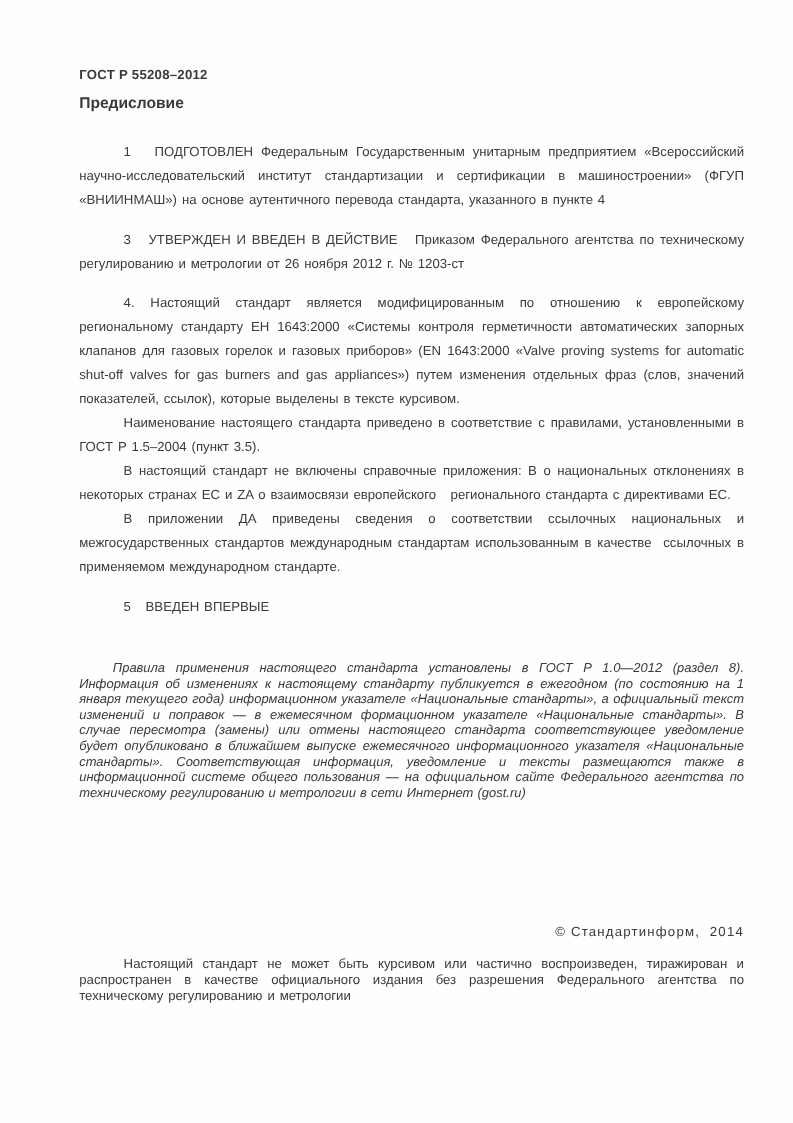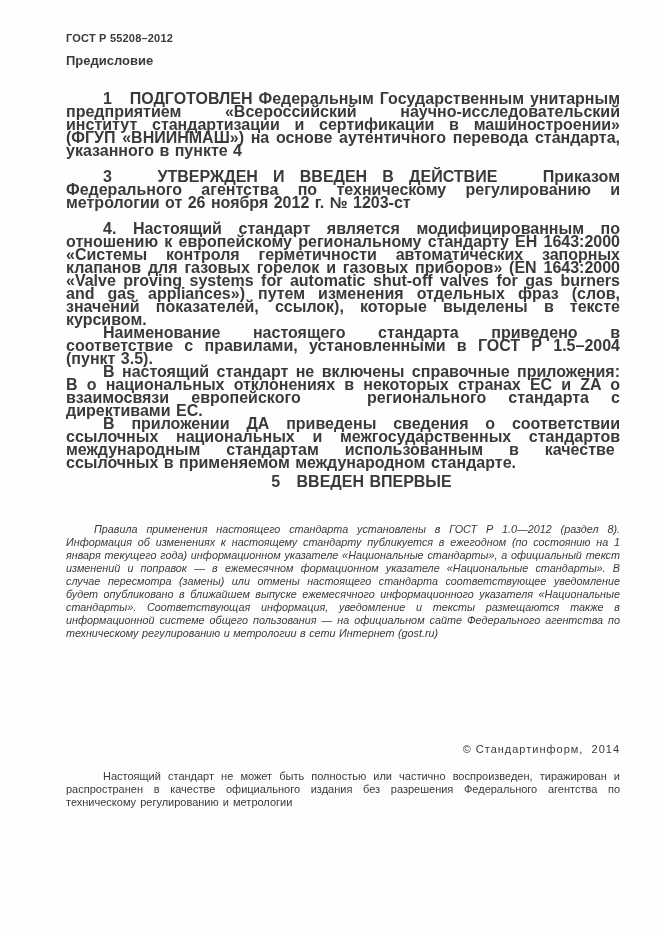--- a/index.html
+++ b/index.html
@@ -12,51 +12,50 @@
     height: 936px;
     font-family: "Liberation Sans", "DejaVu Sans", sans-serif;
     color: #3a3a3a;
     position: relative;
     overflow: hidden;
   }
   .page {
     box-sizing: border-box;
     width: 661px;
     height: 936px;
-    padding: 32px 41px 0 66px;
+    padding: 57px 41px 0 66px;
     background: #fefefe;
   }
   .doc-header {
     font-size: 11px;
     font-weight: bold;
     letter-spacing: 0.2px;
     margin: 0 0 9px 0;
   }
   .doc-title {
     font-size: 13px;
     font-weight: bold;
     text-align: left;
     margin: 0 0 24px 0;
   }
   p.para {
-    font-size: 16px;
-    line-height: 13px;
+    font-size: 11px;
+    line-height: 20px;
     text-align: justify;
     text-indent: 37px;
     margin: 0 0 13px 0;
     word-spacing: 1px;
-    font-weight: bold;
   }
   p.para.sub {
     margin-bottom: 0;
   }
   p.para.section5 {
-    margin-top: 6px;
+    margin-top: 13px;
     margin-bottom: 0;
-    text-align: center;
+    text-align: left;
   }
   .italic-note {
     margin-top: 35px;
     font-size: 10.8px;
     line-height: 13px;
     font-style: italic;
     text-align: justify;
     text-indent: 28px;
     word-spacing: 0.5px;
   }
@@ -96,16 +95,16 @@
   <p class="para sub">Наименование настоящего стандарта приведено в соответствие с правилами, установленными в ГОСТ Р 1.5–2004 (пункт 3.5).</p>
   <p class="para sub">В настоящий стандарт не включены справочные приложения: В о национальных отклонениях в некоторых странах ЕС и ZA о взаимосвязи европейского&nbsp;&nbsp; регионального стандарта с директивами ЕС.</p>
   <p class="para sub">В приложении ДА приведены сведения о соответствии ссылочных национальных и межгосударственных стандартов международным стандартам использованным в качестве&nbsp; ссылочных в применяемом международном стандарте.</p>
 
   <p class="para section5">5&nbsp;&nbsp;&nbsp;ВВЕДЕН ВПЕРВЫЕ</p>
 
   <p class="italic-note">Правила применения настоящего стандарта установлены в ГОСТ Р 1.0—2012 (раздел 8). Информация об изменениях к настоящему стандарту публикуется в ежегодном (по состоянию на 1 января текущего года) информационном указателе «Национальные стандарты», а официальный текст изменений и поправок — в ежемесячном формационном указателе «Национальные стандарты». В случае пересмотра (замены) или отмены настоящего стандарта соответствующее уведомление будет опубликовано в ближайшем выпуске ежемесячного информационного указателя «Национальные стандарты». Соответствующая информация, уведомление и тексты размещаются также в информационной системе общего пользования — на официальном сайте Федерального агентства по техническому регулированию и метрологии в сети Интернет (gost.ru)</p>
 
   <div class="copyright">© Стандартинформ,&nbsp; 2014</div>
 
-  <p class="footer-para">Настоящий стандарт не может быть полностью или частично воспроизведен, тиражирован и распространен в качестве официального издания без разрешения Федерального агентства по техническому регулированию и метрологии</p>
+  <p class="footer-para">Настоящий стандарт не может быть курсивом или частично воспроизведен, тиражирован и распространен в качестве официального издания без разрешения Федерального агентства по техническому регулированию и метрологии</p>
 
 
 </div>
 
 </body></html>

